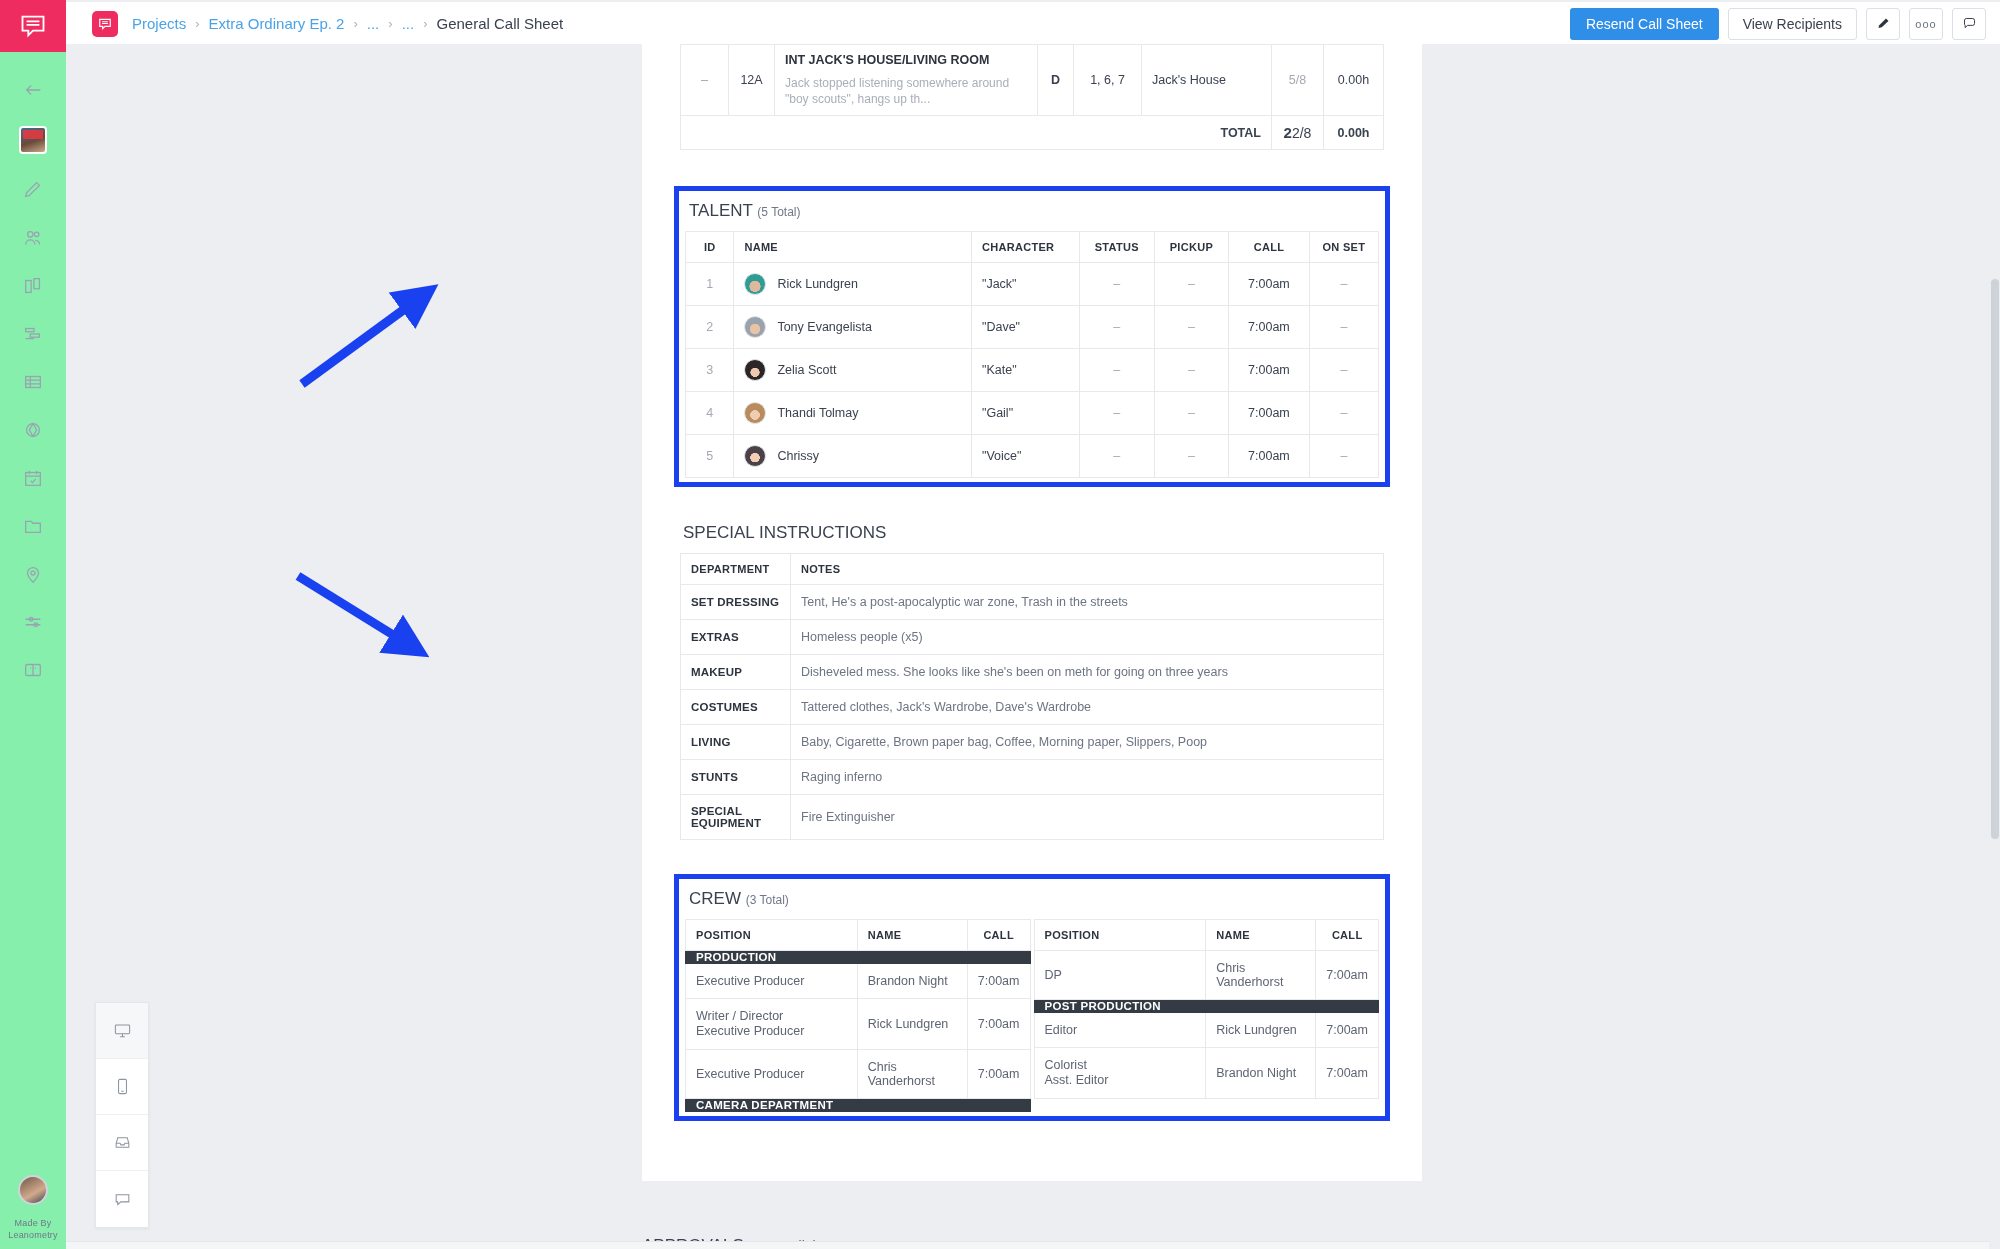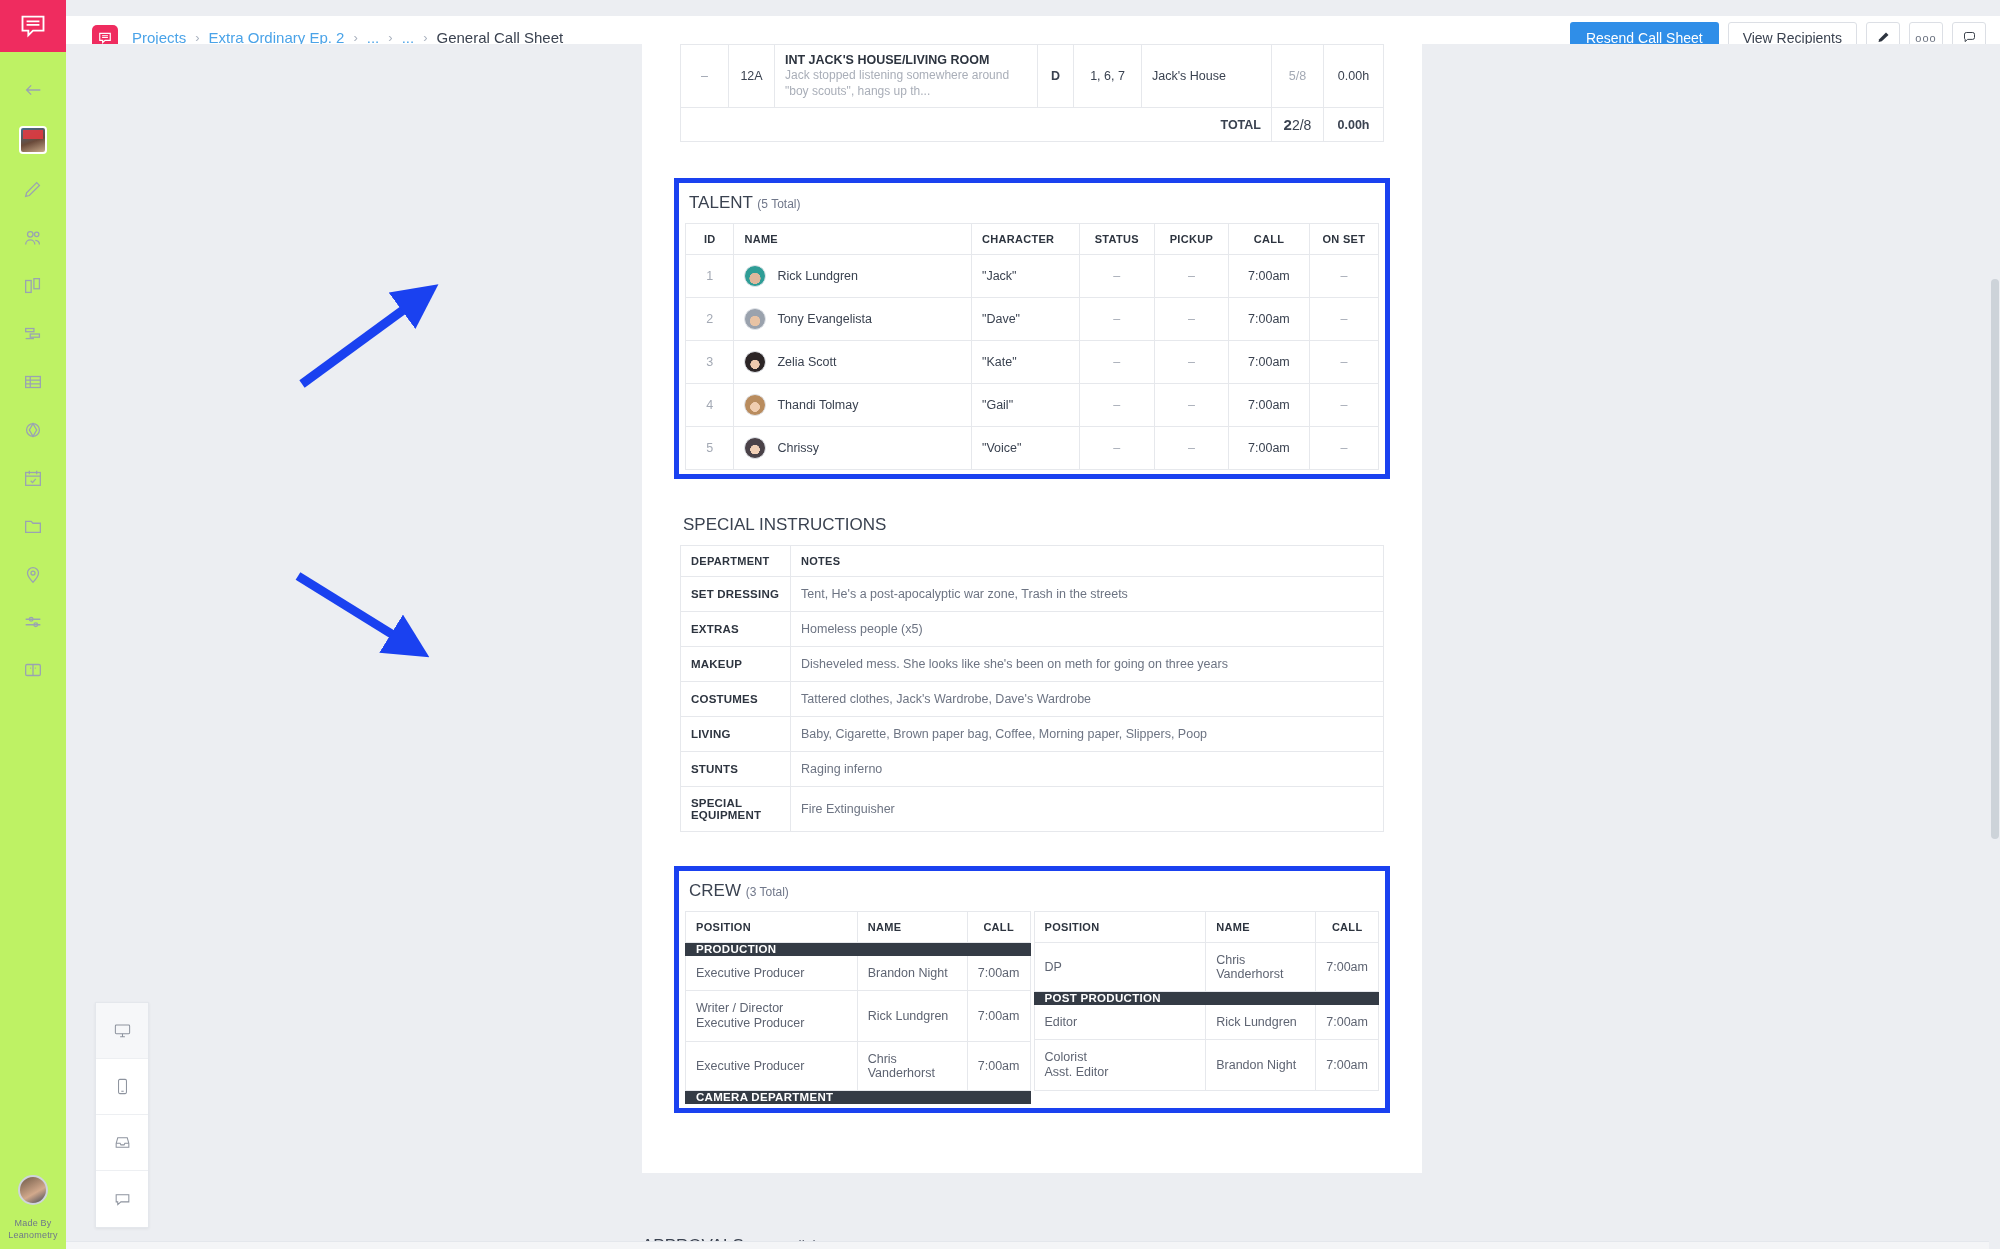--- a/index.html
+++ b/index.html
@@ -8,21 +8,21 @@
     overflow: hidden;
     font-family: "Liberation Sans", sans-serif;
     background: #eceef2;
   }
   #app { position: relative; width: 2000px; height: 1249px; }
 
   
   .rail {
     position: absolute; left: 0; top: 0;
     width: 66px; height: 1249px;
-    background: #bef264;
+    background: #86efac;
   }
   .rail-logo {
     width: 66px; height: 52px;
     background: #ef2c5f;
     display: flex; align-items: center; justify-content: center;
   }
   .rail-logo svg { width: 28px; height: 28px; }
   .rail-items { padding-top: 14px; }
   .rail-item {
     width: 66px; height: 48px;
@@ -50,21 +50,21 @@
     margin: 0 auto 12px auto;
     background: linear-gradient(150deg,#6d5846 0%,#d2a98c 60%,#3b4352 100%);
     border: 2px solid #cfd4dc;
   }
   .made-by {
     font-size: 9px; color: #6f7889; line-height: 12px; letter-spacing: .2px;
   }
 
   
   .topbar {
-    position: absolute; left: 66px; top: 16px;
+    position: absolute; left: 66px; top: 2px;
     width: 1934px; height: 44px;
     background: #ffffff;
     border-bottom: 1px solid #e2e5ea;
     display: flex; align-items: center;
   }
   .crumb-badge {
     width: 26px; height: 26px; border-radius: 5px;
     background: #ef2c5f; margin-left: 26px; margin-right: 14px;
     display: flex; align-items: center; justify-content: center;
   }
@@ -132,21 +132,21 @@
   .scene-tbl { width: 100%; font-size: 12.5px; color: #3a4250; }
   .scene-tbl td { border: 1px solid #e6e8ec; padding: 8px 10px; vertical-align: middle; }
   .scene-tbl .c-dash { width: 48px; text-align: center; color: #9aa1ad; }
   .scene-tbl .c-num { width: 46px; text-align: center; }
   .scene-tbl .c-dn  { width: 36px; text-align: center; font-weight: bold; }
   .scene-tbl .c-cast{ width: 68px; text-align: center; }
   .scene-tbl .c-loc { width: 130px; }
   .scene-tbl .c-pg  { width: 52px; text-align: center; color: #a3a9b4; }
   .scene-tbl .c-hr  { width: 60px; text-align: center; }
   .scene-title { font-weight: bold; font-size: 12.5px; color: #2d343f; display:block; }
-  .scene-desc  { color: #a9aeb8; font-size: 12px; line-height: 16px; display:block; margin-top:0; }
+  .scene-desc  { color: #a9aeb8; font-size: 12px; line-height: 16px; display:block; margin-top:8px; }
   .total-row td { border: 1px solid #e6e8ec; padding: 8px 10px; }
   .total-lbl { text-align: right; font-weight: bold; font-size: 12.5px; }
   .total-val { text-align: center; font-weight: bold; font-size: 15px; }
   .total-val small { font-size: 14px; font-weight: normal; }
 
   .section-wrap { margin-top: 30px; padding: 0 38px; }
   .section-title {
     font-size: 17px; color: #3a4250; font-weight: normal;
     padding: 6px 0 10px 3px;
   }

